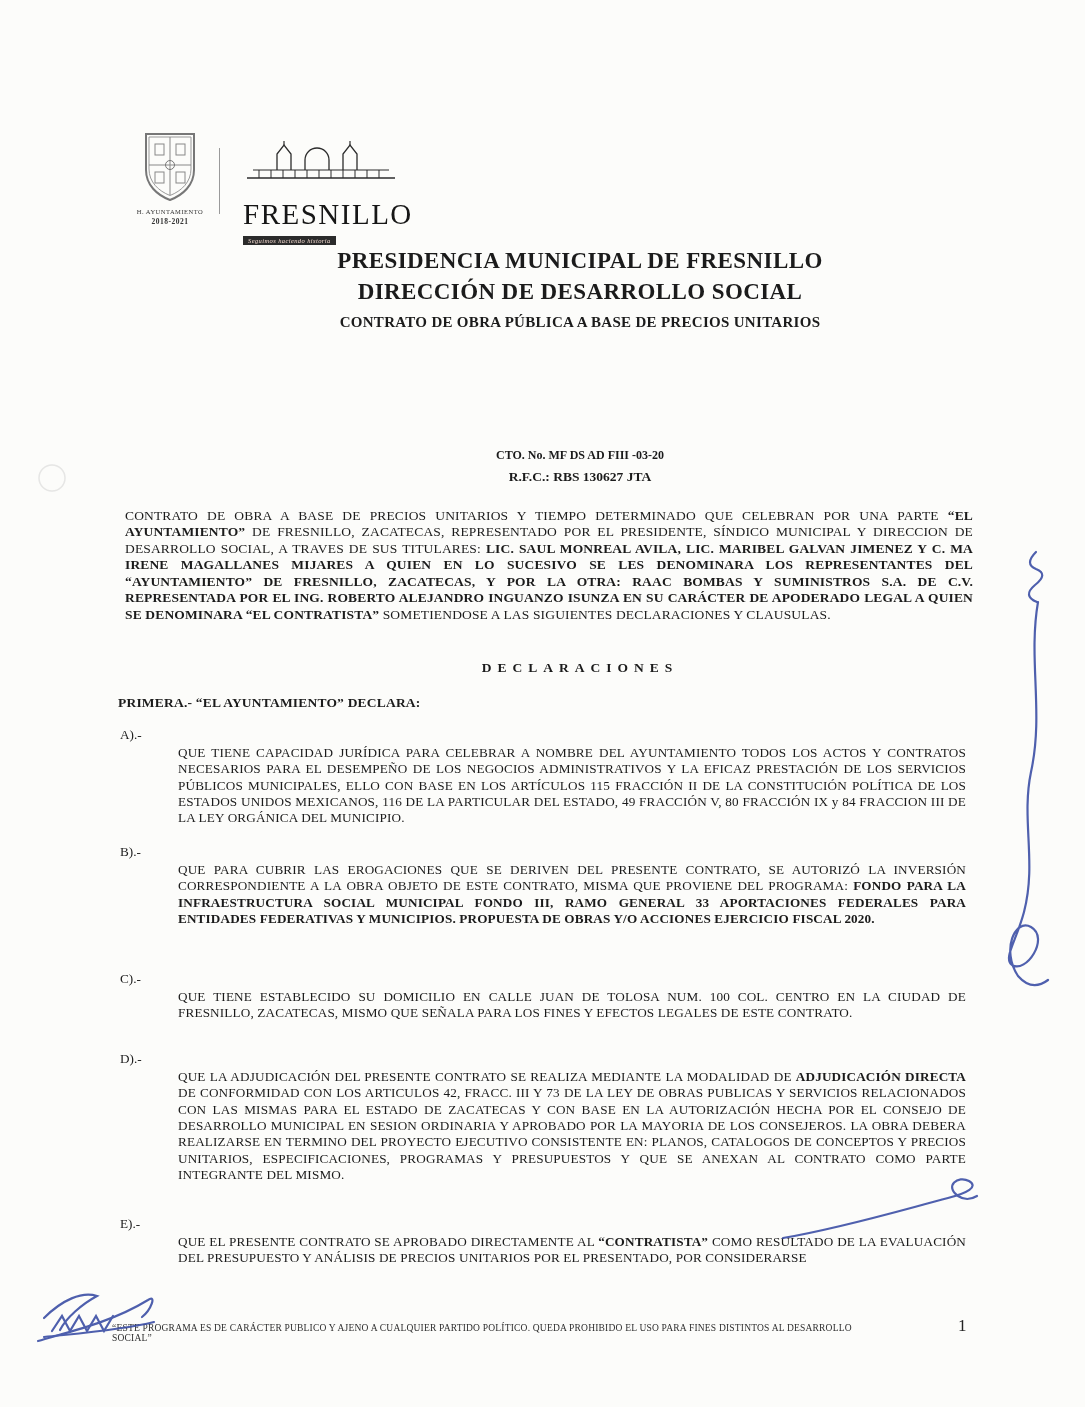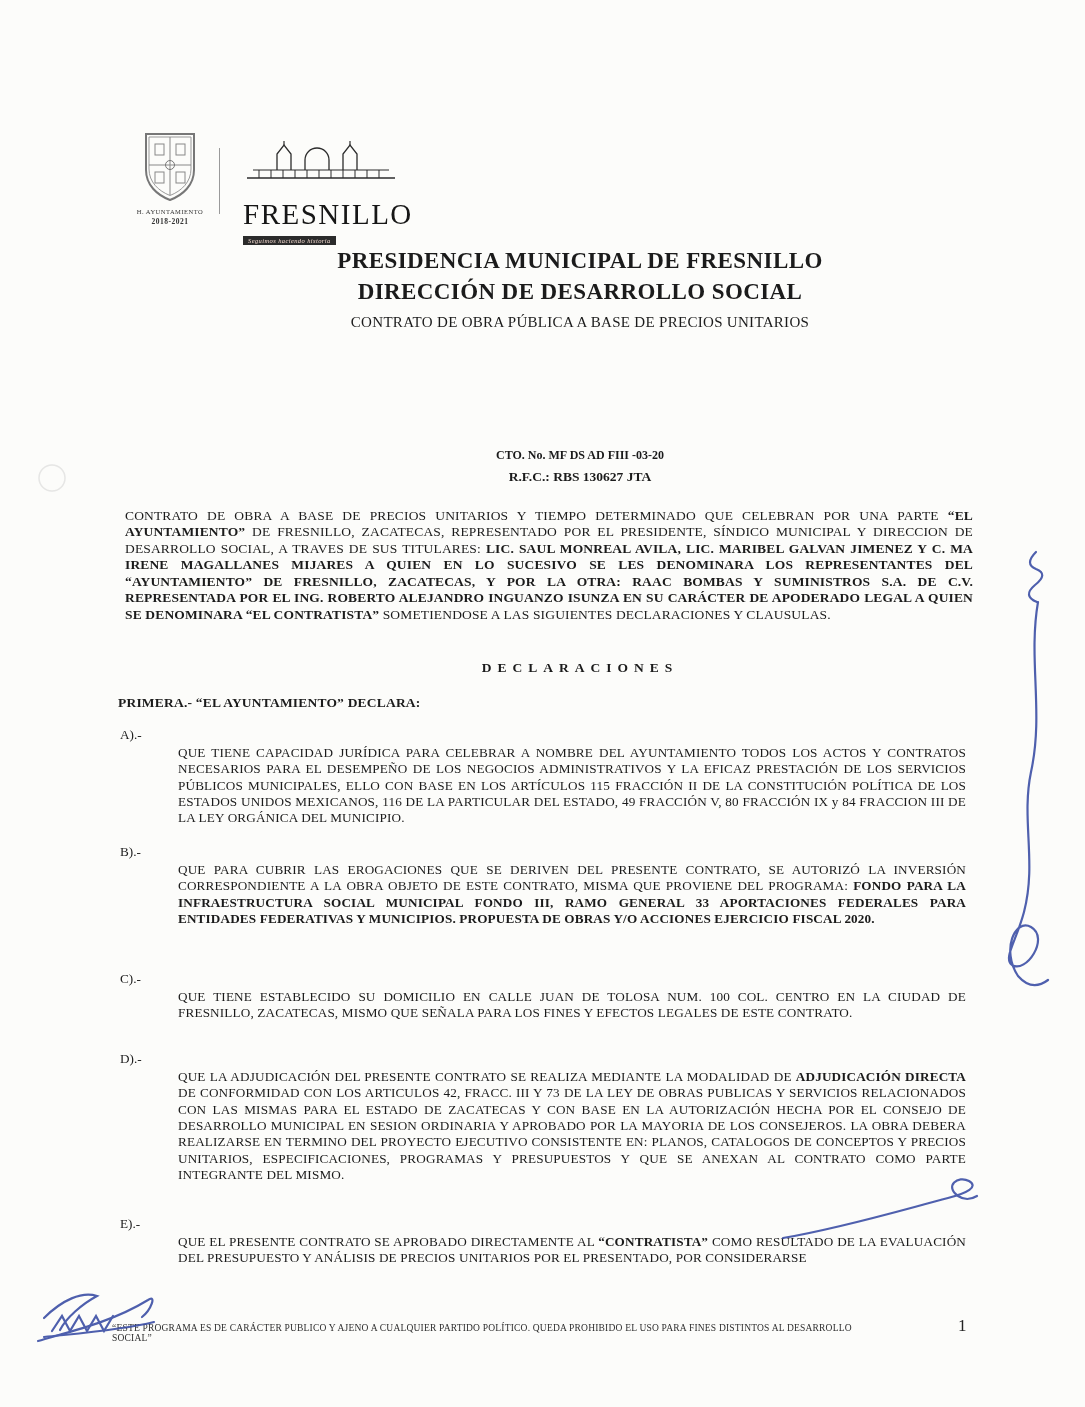--- a/index.html
+++ b/index.html
@@ -13,21 +13,21 @@
   .crest-caption{font-size:6.5px;letter-spacing:.5px;color:#333;line-height:1.3;margin-top:1px;}
   .logo-sep{left:219px;top:148px;width:1px;height:66px;background:#9a9a9a;}
   .fresnillo{left:243px;top:140px;width:180px;}
   .fres-word{font-size:29px;letter-spacing:1.5px;color:#161616;line-height:1;margin-top:14px;}
   .fres-tag{display:inline-block;background:#2b2b2b;color:#f3d9cf;font-size:6.5px;
             font-style:italic;padding:1px 5px;margin-top:2px;letter-spacing:.4px;}
 
   
   .center-band{left:80px;width:1000px;text-align:center;}
   .title-block{top:233px;font-weight:700;font-size:23px;line-height:1.35;letter-spacing:.4px;margin-top:12px;}
-  .subtitle{top:314px;font-weight:400;font-size:15px;letter-spacing:.3px;}
+  .subtitle{top:314px;font-weight:700;font-size:15px;letter-spacing:.3px;}
 
   
   .program{left:118px;top:384px;width:850px;font-size:16px;line-height:1.35;letter-spacing:.2px;}
 
   
   .ctoline{top:448px;font-weight:700;font-size:12px;}
   .rfcline{top:469px;font-weight:700;font-size:13.5px;}
 
   
   .intro{left:125px;top:508px;width:848px;font-size:13.5px;line-height:1.22;

